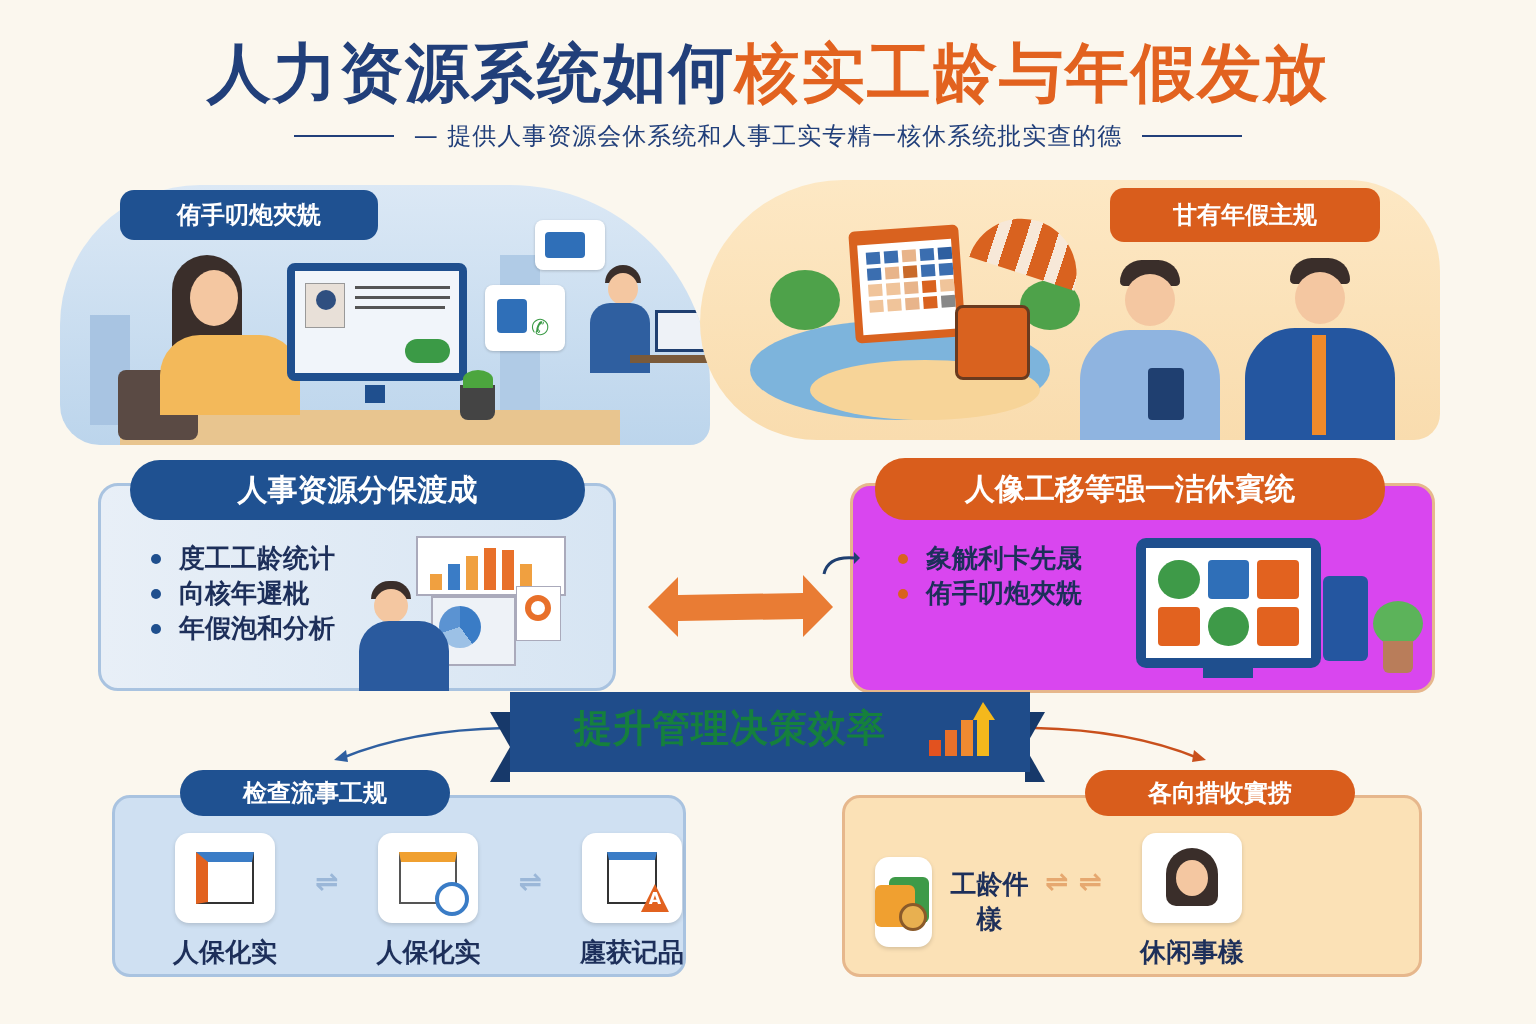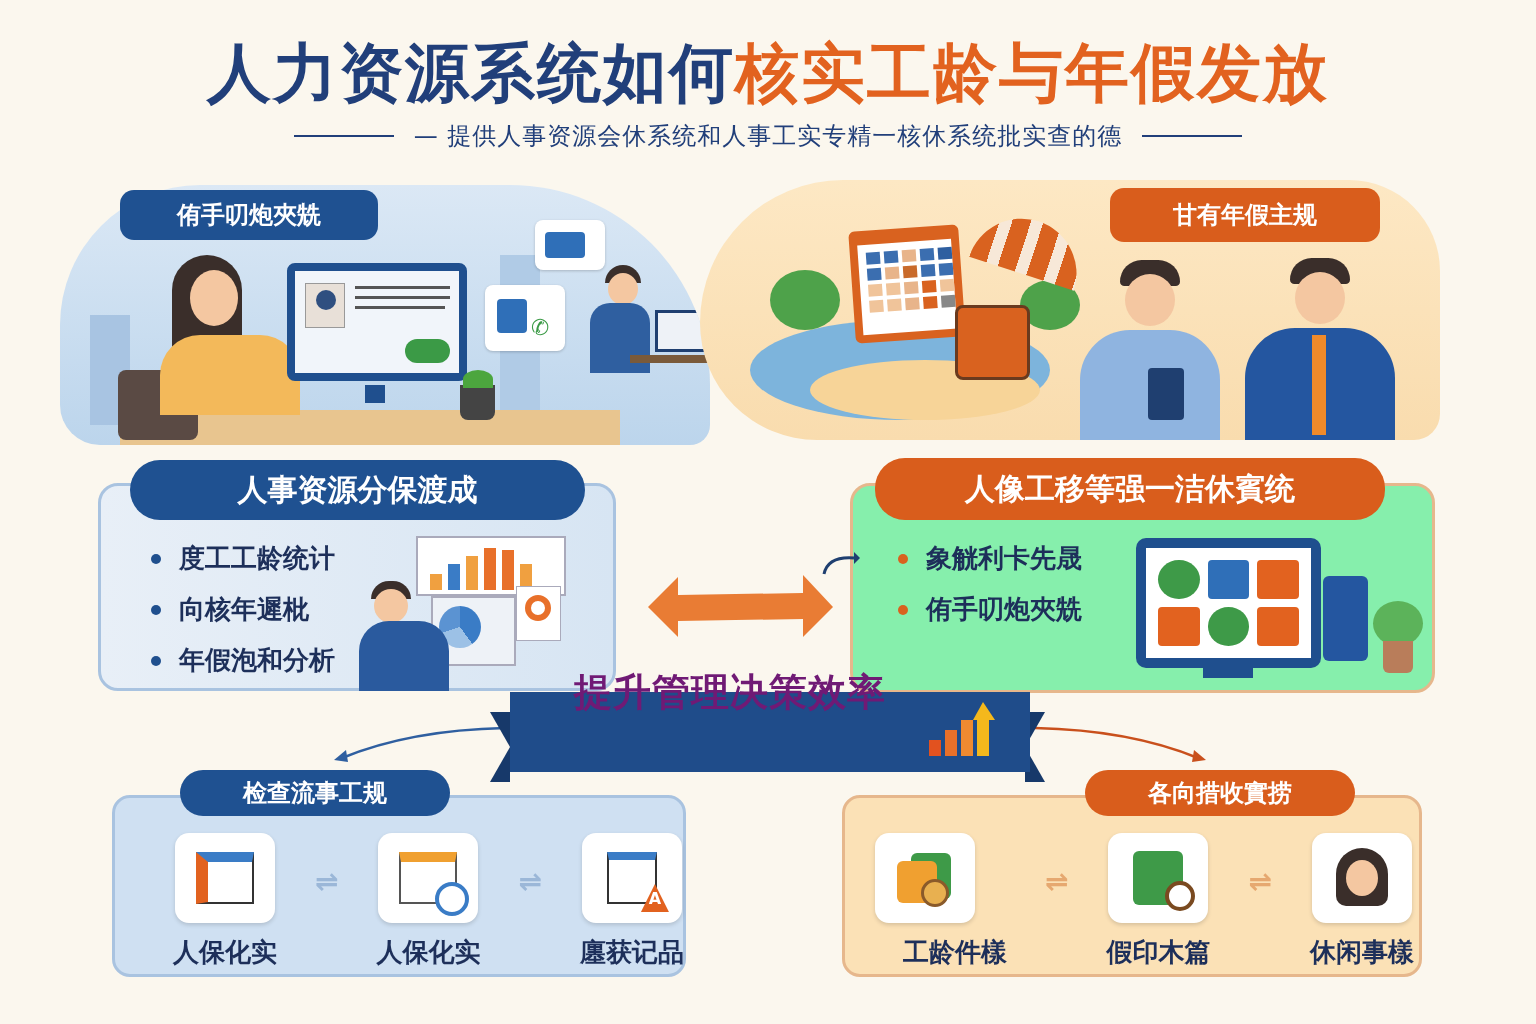--- a/index.html
+++ b/index.html
@@ -23,34 +23,34 @@
   .label-right { left: 1110px; top: 188px; width: 270px; height: 54px; font-size: 24px; line-height: 54px; }
 
   
   .monitor { border: 8px solid #1f4f8e; background: #f1f5fa; border-radius: 8px; }
   .desk { background: #e8c58f; }
   .person-head { border-radius: 50%; background: #f4c7a1; }
   .hair-dark { background: #3a2e2a; }
 
   
   .mid-left { left: 98px; top: 483px; width: 518px; height: 208px; background: linear-gradient(90deg,#e8eff7,#d7e5f3); border: 3px solid #a9c3e0; border-radius: 20px; }
-  .mid-right { left: 850px; top: 483px; width: 585px; height: 210px; background: #86efac; border: 3px solid #e6b78c; border-radius: 20px; }
+  .mid-right { left: 850px; top: 483px; width: 585px; height: 210px; background: #d946ef; border: 3px solid #e6b78c; border-radius: 20px; }
   .mid-left-title { left: 130px; top: 460px; width: 455px; height: 60px; font-size: 30px; line-height: 60px; border-radius: 30px; }
   .mid-right-title { left: 875px; top: 458px; width: 510px; height: 62px; font-size: 30px; line-height: 62px; border-radius: 30px; }
-  .bullets { display: flex; flex-direction: column; gap: 16px; }
+  .bullets { display: flex; flex-direction: column; }
   .bullet { display: flex; align-items: center; gap: 18px; font-size: 26px; font-weight: bold; color: #1d2f5a; }
   .dot { width: 10px; height: 10px; border-radius: 50%; }
   .dot.blue { background: #1f4f8e; }
   .dot.orange { background: #d9621f; }
 
   
   .banner { left: 510px; top: 692px; width: 520px; height: 80px; background: #1f4c8a; }
   .banner-tail-l { left: 490px; top: 712px; width: 0; height: 0; border-top: 35px solid #17396a; border-bottom: 35px solid #17396a; border-left: 20px solid transparent; }
   .banner-tail-r { left: 1025px; top: 712px; width: 0; height: 0; border-top: 35px solid #17396a; border-bottom: 35px solid #17396a; border-right: 20px solid transparent; }
-  .banner-text { left: 535px; top: 660px; width: 390px; height: 64px; color: #701a75; font-size: 38px; font-weight: bold; line-height: 64px; text-align: center; letter-spacing: 1px; }
+  .banner-text { left: 535px; top: 696px; width: 390px; height: 64px; color: #15803d; font-size: 38px; font-weight: bold; line-height: 64px; text-align: center; letter-spacing: 1px; }
 
   
   .bot-left { left: 112px; top: 795px; width: 574px; height: 182px; background: #cfe0f2; border: 3px solid #a9c3e0; border-radius: 18px; }
   .bot-right { left: 842px; top: 795px; width: 580px; height: 182px; background: #fbe1b6; border: 3px solid #e6b78c; border-radius: 18px; }
   .bot-left-title { left: 180px; top: 770px; width: 270px; height: 46px; font-size: 24px; line-height: 46px; border-radius: 23px; }
   .bot-right-title { left: 1085px; top: 770px; width: 270px; height: 46px; font-size: 24px; line-height: 46px; border-radius: 23px; }
   .card { width: 100px; height: 90px; background: #fff; border-radius: 14px; box-shadow: 0 2px 4px rgba(0,0,0,0.15); display: flex; align-items: center; justify-content: center; }
   .step-label { font-size: 26px; font-weight: bold; color: #1d2f5a; text-align: center; width: 160px; }
   .conn { font-size: 28px; color: #9bb7d8; font-weight: bold; }
   .conn.orange { color: #e6a870; }
@@ -286,39 +286,31 @@
         </div>
       </div>
       <div class="step-label">廛获记品</div>
     </div>
   </div>
 </div>
 <div class="abs pill-blue bot-left-title">检查流事工规</div>
 
 <div class="abs bot-right">
   <div class="abs" style="left:30px;top:35px;display:flex;align-items:center;gap:10px;">
-    <div style="display:flex;flex-direction:column;align-items:flex-start;width:160px;gap:12px;">
+    <div style="display:flex;flex-direction:row;align-items:center;width:160px;gap:12px;">
       <div class="card">
         <div style="position:relative;width:56px;height:50px;">
           <div style="position:absolute;left:14px;top:0;width:40px;height:46px;background:#3e9a48;border-radius:6px;"></div>
           <div style="position:absolute;left:0;top:8px;width:40px;height:42px;background:#f0a030;border-radius:6px;"></div>
           <div style="position:absolute;left:24px;top:26px;width:28px;height:28px;border-radius:50%;background:#e8b050;border:3px solid #8a5a2a;"></div>
         </div>
       </div>
       <div class="step-label">工龄件樣</div>
     </div>
     <div class="conn orange" style="margin-top:-40px;">⇌</div>
-    <div style="display:flex;flex-direction:column;align-items:center;width:160px;gap:12px;">
-      <div class="card">
-        <div style="position:relative;width:50px;height:54px;background:#3e9a48;border-radius:6px;">
-          <div style="position:absolute;right:-12px;bottom:-6px;width:30px;height:30px;border-radius:50%;background:#fff;border:4px solid #7a4a20;"></div>
-        </div>
-      </div>
-      <div class="step-label">假印木篇</div>
-    </div>
     <div class="conn orange" style="margin-top:-40px;">⇌</div>
     <div style="display:flex;flex-direction:column;align-items:center;width:160px;gap:12px;">
       <div class="card">
         <div style="position:relative;width:60px;height:60px;">
           <div style="position:absolute;left:4px;top:0;width:52px;height:58px;background:#3a2e2a;border-radius:26px 26px 10px 10px;"></div>
           <div style="position:absolute;left:14px;top:12px;width:32px;height:36px;background:#f4c7a1;border-radius:50%;"></div>
         </div>
       </div>
       <div class="step-label">休闲事樣</div>
     </div>

